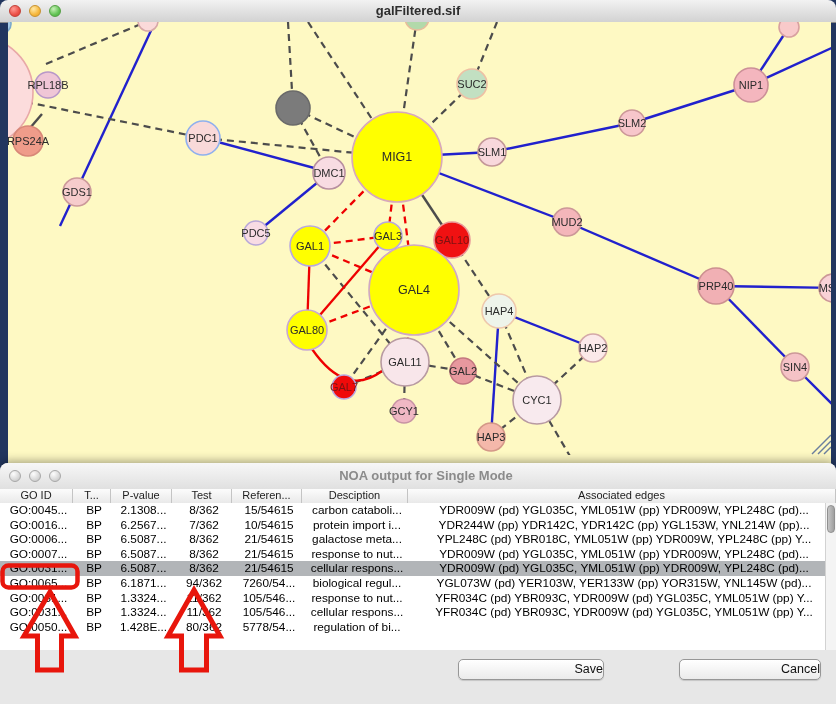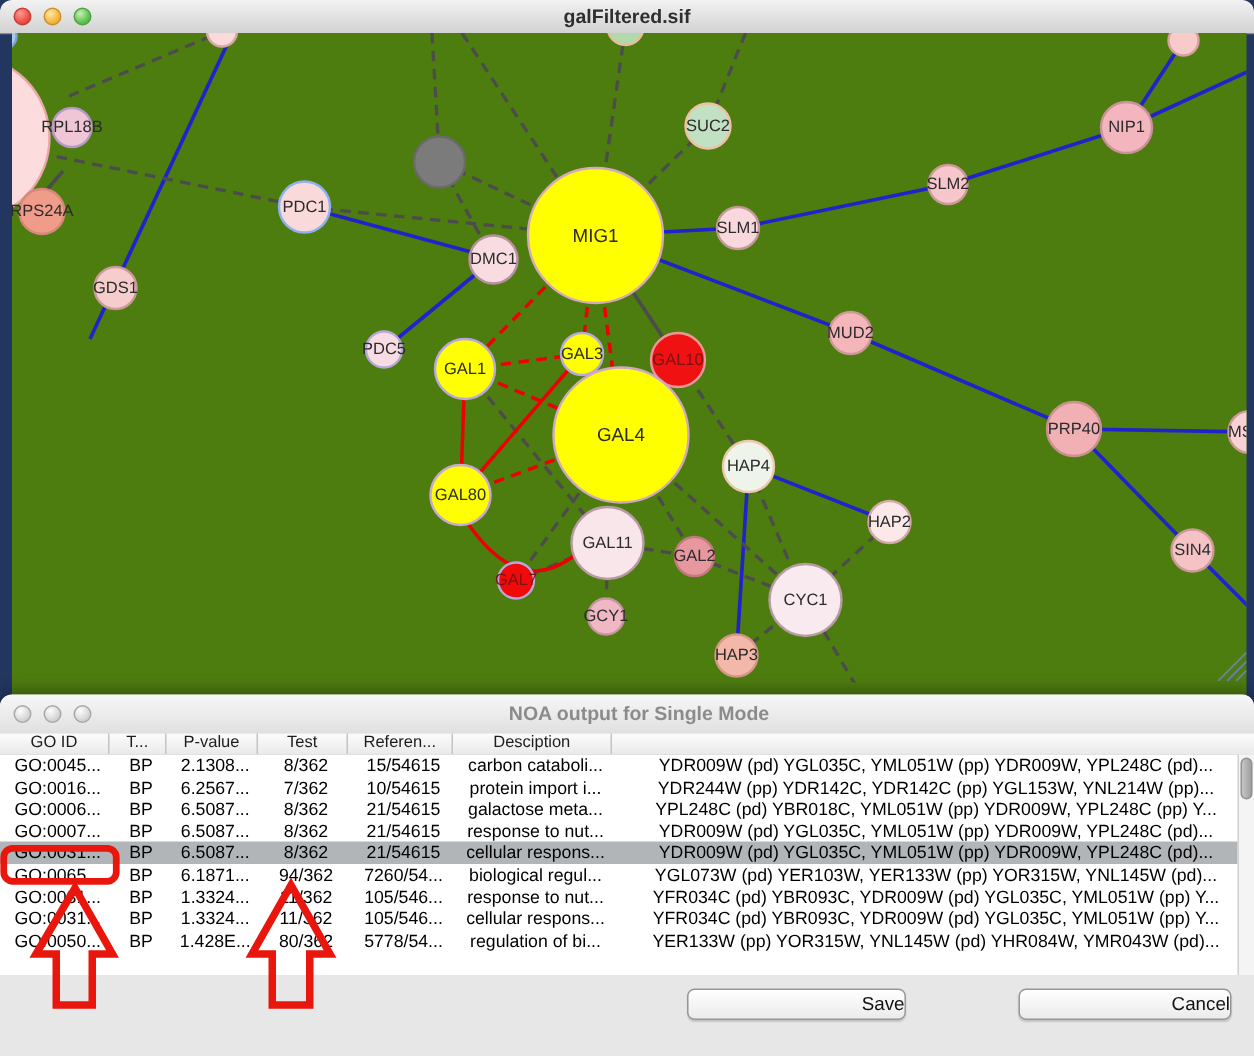--- a/index.html
+++ b/index.html
@@ -20,21 +20,21 @@
     position:absolute;left:0;right:0;top:3px;text-align:center;
     font-size:13px;font-weight:700;color:#2e2e2e;
   }
   .tl{position:absolute;top:5px;width:12px;height:12px;border-radius:50%;box-sizing:border-box;}
   .tl.red{left:9px;background:radial-gradient(circle at 35% 30%,#ff9a93,#ec5148 60%,#d8382e);border:1px solid #c24038;}
   .tl.yellow{left:29px;background:radial-gradient(circle at 35% 30%,#ffe9a8,#f6b73c 60%,#e2a02c);border:1px solid #c8922f;}
   .tl.green{left:49px;background:radial-gradient(circle at 35% 30%,#c8f0b8,#62c454 60%,#4aa83e);border:1px solid #54a044;}
   .tl.gray{background:radial-gradient(circle at 35% 30%,#fdfdfd,#d5d5d5 65%,#bcbcbc);border:1px solid #a8a8a8;}
   .tl.g1{left:9px}.tl.g2{left:29px}.tl.g3{left:49px}
   .canvas{
-    position:absolute;left:8px;top:22px;width:823px;height:555px;background:#4d7c0f;
+    position:absolute;left:8px;top:22px;width:823px;height:555px;background:#fef9c3;
   }
   .canvas svg{display:block}
   
   .noa-window{
     position:absolute;left:0;top:463px;width:836px;height:241px;
     background:#e7e7e7;border-radius:8px 8px 0 0;
     box-shadow:0 -2px 10px rgba(0,0,0,.35);
   }
   .noa-titlebar{
     position:absolute;left:0;top:0;width:836px;height:26px;
@@ -296,20 +296,21 @@
     <div class="noa-title">NOA output for Single Mode</div>
   </div>
 
   <div class="thead">
     <div class="cell c0">GO ID</div>
     <div class="cell c1">T...</div>
     <div class="cell c2">P-value</div>
     <div class="cell c3">Test</div>
     <div class="cell c4">Referen...</div>
     <div class="cell c5">Desciption</div>
+    <div class="cell c6">Associated edges</div>
   </div>
 
   <div class="tbody" id="table-body">
       <div class="trow">
         <div class="cell c0">GO:0045...</div>
         <div class="cell c1">BP</div>
         <div class="cell c2">2.1308...</div>
         <div class="cell c3">8/362</div>
         <div class="cell c4">15/54615</div>
         <div class="cell c5">carbon cataboli...</div>
@@ -378,21 +379,20 @@
         <div class="cell c5">cellular respons...</div>
         <div class="cell c6">YFR034C (pd) YBR093C, YDR009W (pd) YGL035C, YML051W (pp) Y...</div>
       </div>
       <div class="trow">
         <div class="cell c0">GO:0050...</div>
         <div class="cell c1">BP</div>
         <div class="cell c2">1.428E...</div>
         <div class="cell c3">80/362</div>
         <div class="cell c4">5778/54...</div>
         <div class="cell c5">regulation of bi...</div>
-        <div class="cell c6">YER133W (pp) YOR315W, YNL145W (pd) YHR084W, YMR043W (pd)...</div>
       </div>
     </div>
 
   <div class="scrollbar">
     <div class="thumb"></div>
   </div>
 
   <div class="btn save">Save</div>
   <div class="btn cancel">Cancel</div>
 </div>

